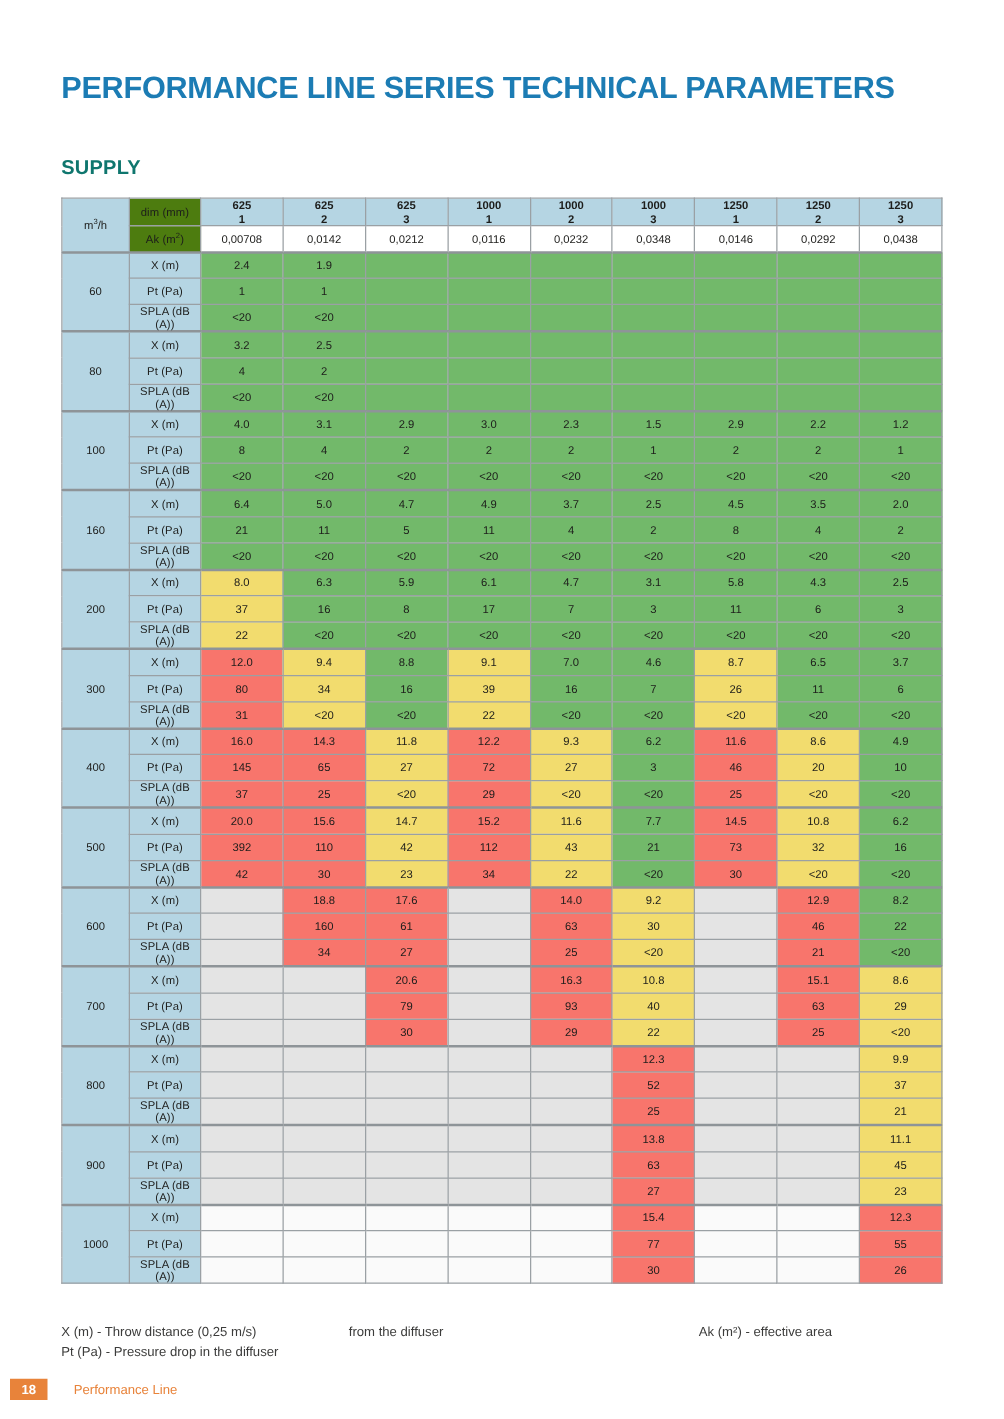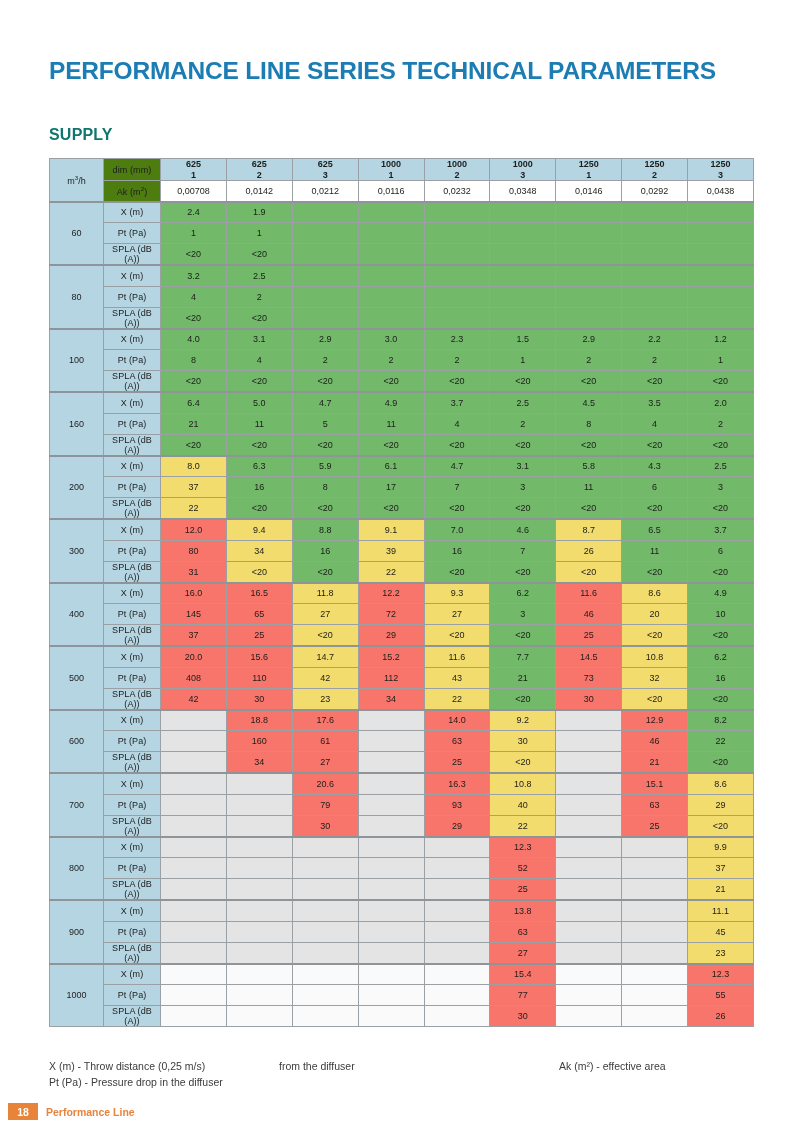--- a/index.html
+++ b/index.html
@@ -122,23 +122,23 @@
   .footer { position: absolute; left: 0; top: 1103px; width: 642px; height: 22px; text-align: right; }
   .pagebox {
     position: absolute; left: 8px; top: 0;
     width: 30px; height: 17px;
     background: #E8833A;
     color: #ffffff;
     font-size: 10.5px; font-weight: bold;
     display: flex; align-items: center; justify-content: center;
   }
   .footer-label {
-    position: absolute; left: 46px; top: 0; height: 17px;
+    position: absolute; left: 59px; top: 0; height: 17px;
     display: flex; align-items: center;
-    color: #E8833A; font-size: 10.5px; font-weight: bold;
+    color: #E8833A; font-size: 10.5px; font-weight: normal;
   }
   sup { font-size: 0.68em; vertical-align: super; }
 </style>
 </head>
 <body>
 
 <div class="page">
 
   <div class="title">PERFORMANCE LINE SERIES TECHNICAL PARAMETERS</div>
   <div class="section-head">SUPPLY</div>
@@ -431,21 +431,21 @@
           <td class="val g">&lt;20</td>
           <td class="val g">&lt;20</td>
           <td class="val y">&lt;20</td>
           <td class="val g">&lt;20</td>
           <td class="val g">&lt;20</td>
         </tr>
         <tr class="rowsep">
           <td class="flow" rowspan="3">400</td>
           <td class="param">X (m)</td>
           <td class="val r">16.0</td>
-          <td class="val r">16.5</td>
+          <td class="val r">14.3</td>
           <td class="val y">11.8</td>
           <td class="val r">12.2</td>
           <td class="val y">9.3</td>
           <td class="val g">6.2</td>
           <td class="val r">11.6</td>
           <td class="val y">8.6</td>
           <td class="val g">4.9</td>
         </tr>
         <tr>
           <td class="param">Pt (Pa)</td>
@@ -479,21 +479,21 @@
           <td class="val y">14.7</td>
           <td class="val r">15.2</td>
           <td class="val y">11.6</td>
           <td class="val g">7.7</td>
           <td class="val r">14.5</td>
           <td class="val y">10.8</td>
           <td class="val g">6.2</td>
         </tr>
         <tr>
           <td class="param">Pt (Pa)</td>
-          <td class="val r">408</td>
+          <td class="val r">392</td>
           <td class="val r">110</td>
           <td class="val y">42</td>
           <td class="val r">112</td>
           <td class="val y">43</td>
           <td class="val g">21</td>
           <td class="val r">73</td>
           <td class="val y">32</td>
           <td class="val g">16</td>
         </tr>
         <tr>

